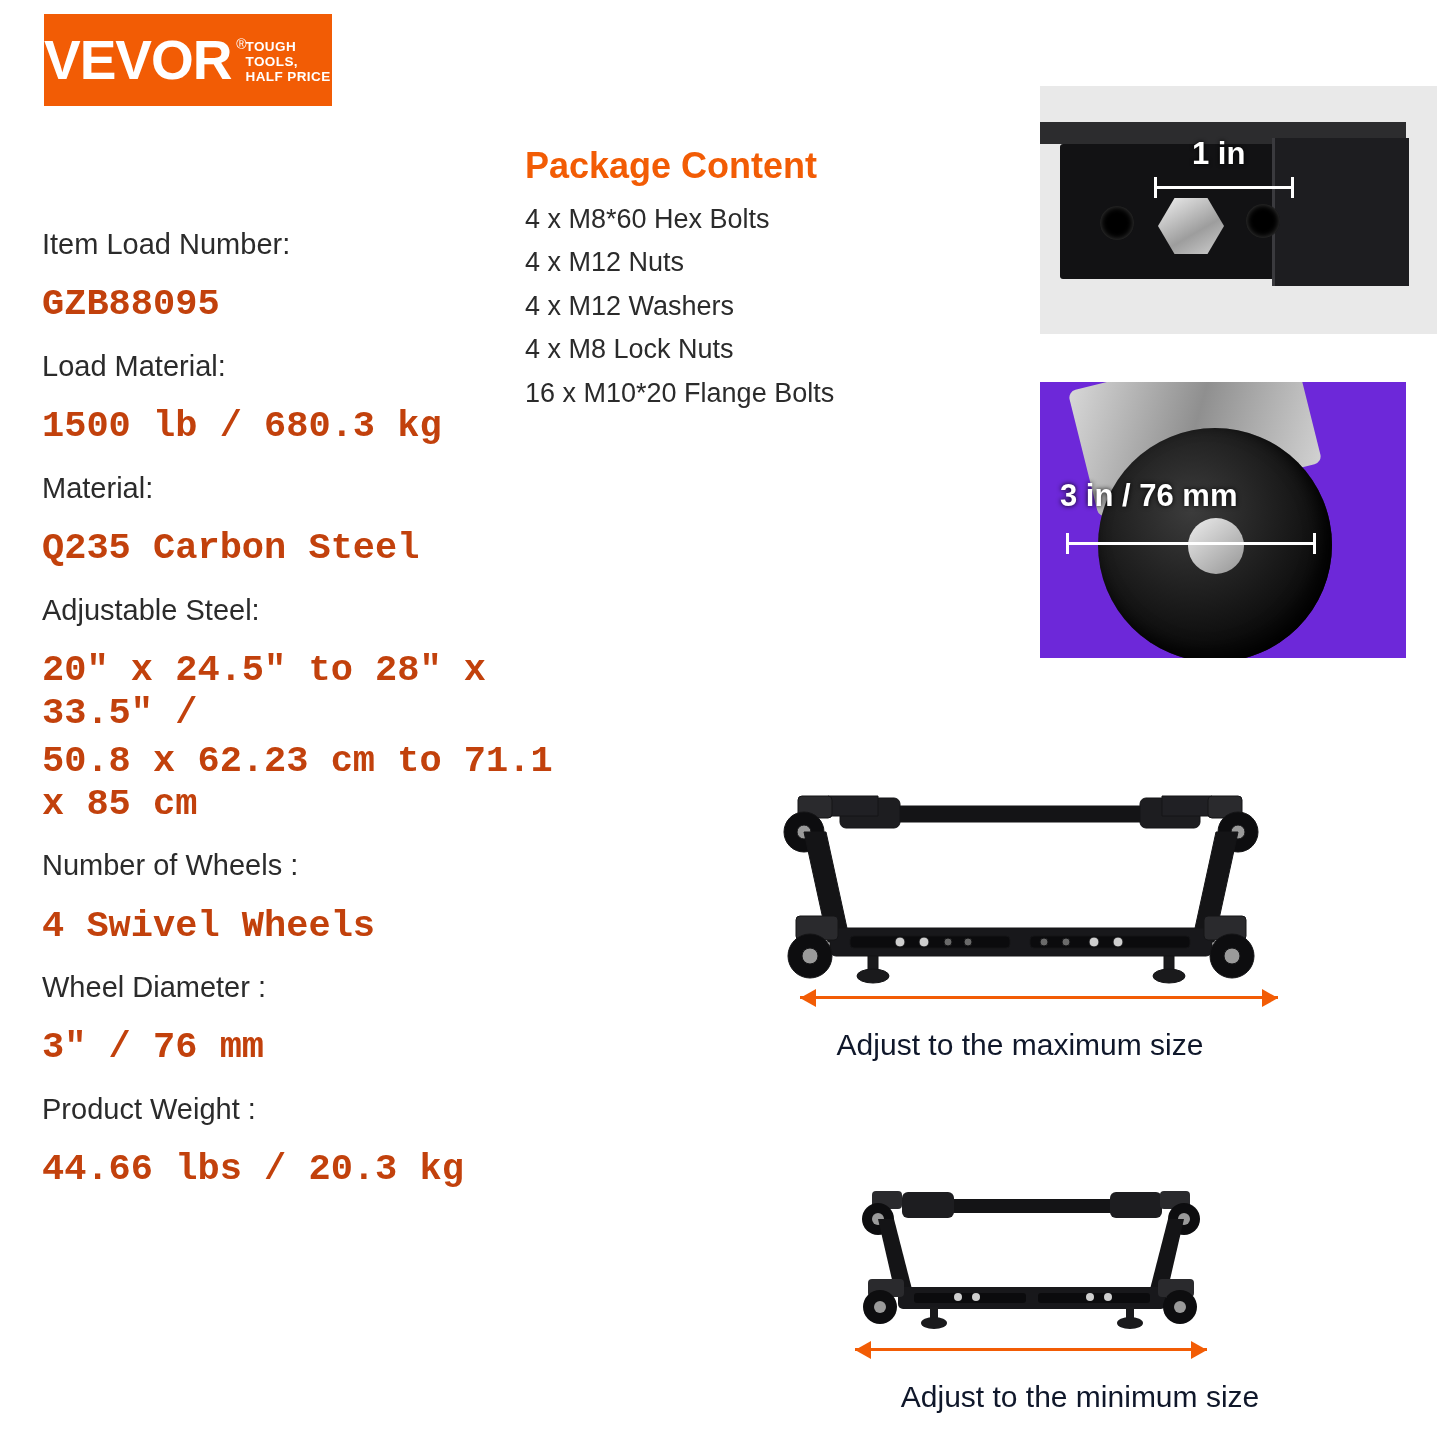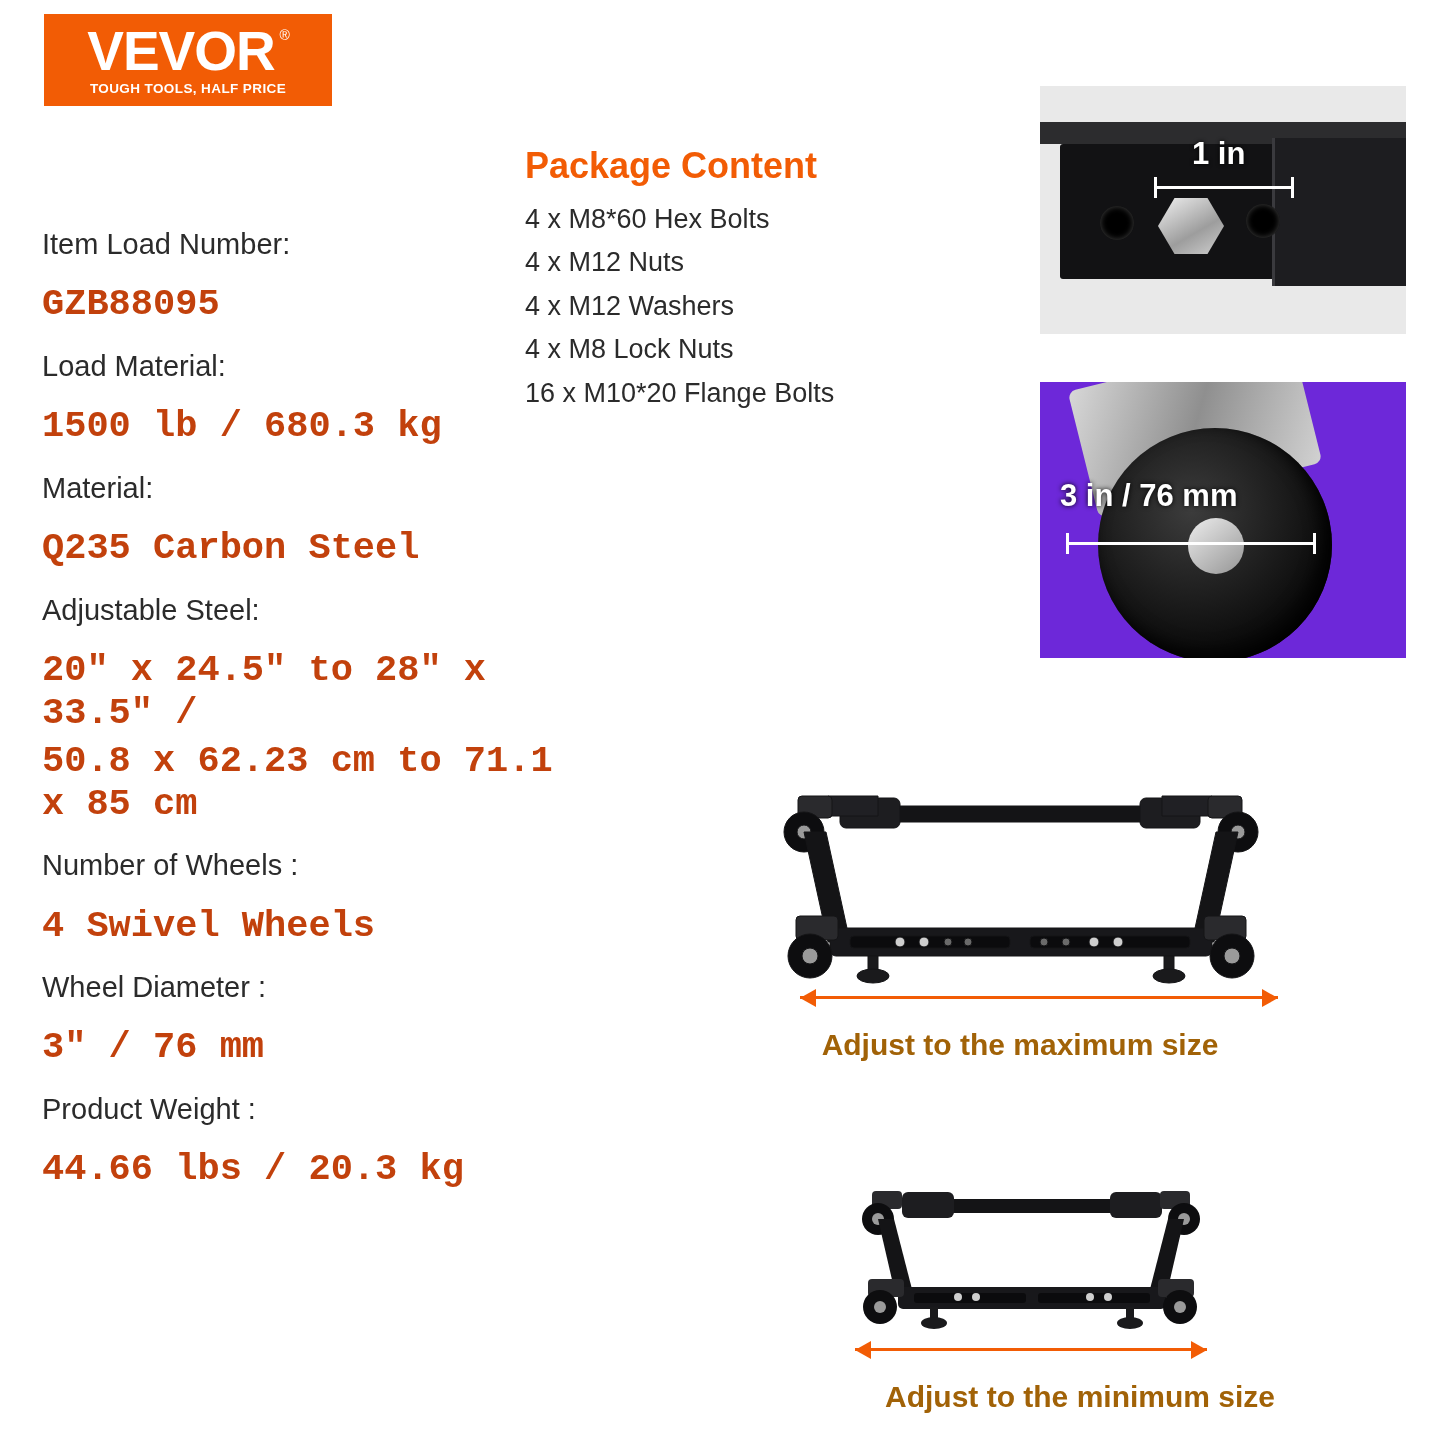--- a/index.html
+++ b/index.html
@@ -18,21 +18,21 @@
 
   
   .logo {
     position: absolute;
     left: 44px;
     top: 14px;
     width: 288px;
     height: 92px;
     background: #F25C05;
     display: flex;
-    flex-direction: column;
+    flex-direction: row;
     align-items: center;
     justify-content: center;
   }
   .logo-word {
     color: #ffffff;
     font-size: 55px;
     font-weight: bold;
     letter-spacing: -1px;
     line-height: 1;
     position: relative;
@@ -105,20 +105,21 @@
   .photo {
     position: absolute;
     overflow: hidden;
   }
   .photo-bolt {
     left: 1040px;
     top: 86px;
     width: 366px;
     height: 248px;
     background: #e9e9e9;
+    padding-left: 31px;
   }
   .bolt-rail {
     position: absolute;
     left: 0;
     top: 36px;
     width: 366px;
     height: 22px;
     background: #2c2c2e;
   }
   .bolt-body {
@@ -255,22 +256,22 @@
   
   .dolly {
     position: absolute;
   }
   .dolly-max { left: 700px; top: 770px; width: 640px; height: 220px; }
   .dolly-min { left: 780px; top: 1175px; width: 500px; height: 160px; }
 
   .caption {
     position: absolute;
     font-size: 30px;
-    font-weight: bold;
-    color: #a16207;
+    font-weight: normal;
+    color: #0f172a;
     text-align: center;
     width: 640px;
   }
   .caption-max { left: 700px; top: 1028px; }
   .caption-min { left: 760px; top: 1380px; }
 
   .arrow-row {
     position: absolute;
     height: 24px;
   }

